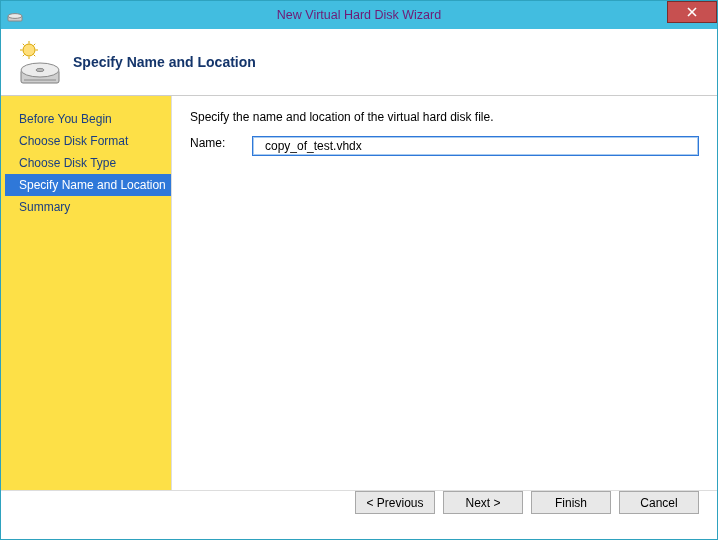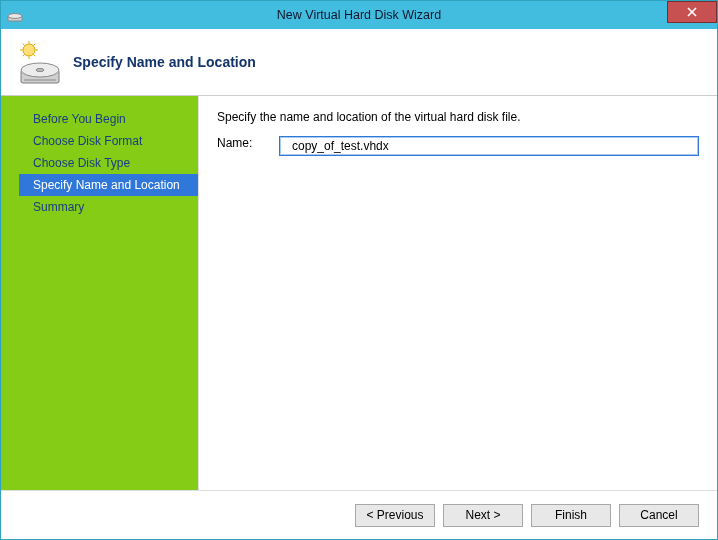--- a/index.html
+++ b/index.html
@@ -29,21 +29,21 @@
   .titlebar .sys-icon {
     margin-left: 6px;
     width: 16px; height:16px;
     display:flex; align-items:center; justify-content:center;
   }
   .titlebar .title {
     position:absolute;
     left:0; right:0;
     text-align:center;
     font-size: 12.5px;
-    color: #0f172a;
+    color: #701a75;
     pointer-events:none;
   }
   .titlebar .close {
     position:absolute;
     right:0; top:0;
     width:48px; height:20px;
     background:#c75050;
     border:1px solid #7a2d2d;
     display:flex; align-items:center; justify-content:center;
     color:#fff;
@@ -71,24 +71,24 @@
     margin:0;
   }
 
   
   .body {
     flex:1 1 auto;
     display:flex;
     min-height:0;
   }
   .sidebar {
-    width: 198px;
-    background:#84cc16;
+    width: 171px;
+    background:#fde047;
     border-right:1px solid #ddd;
-    padding: 12px 0 12px 18px;
+    padding: 12px 0 12px 4px;
     box-sizing:border-box;
   }
   .sidebar .step {
     padding: 4px 10px 4px 14px;
     color:#1a3e82;
     cursor:pointer;
     white-space:nowrap;
     font-size:12px;
   }
   .sidebar .step.selected {
@@ -137,21 +137,21 @@
     border:1px solid #aaa;
     cursor:pointer;
     padding:0;
   }
 
   
   .footer {
     height:48px;
     border-top:1px solid #ddd;
     display:flex;
-    align-items:center;
+    align-items:flex-start;
     justify-content:flex-end;
     gap:8px;
     padding: 0 18px;
   }
   .footer button {
     width:80px;
     height:23px;
     font:inherit;
     background:#e8e8e8;
     border:1px solid #a8a8a8;

